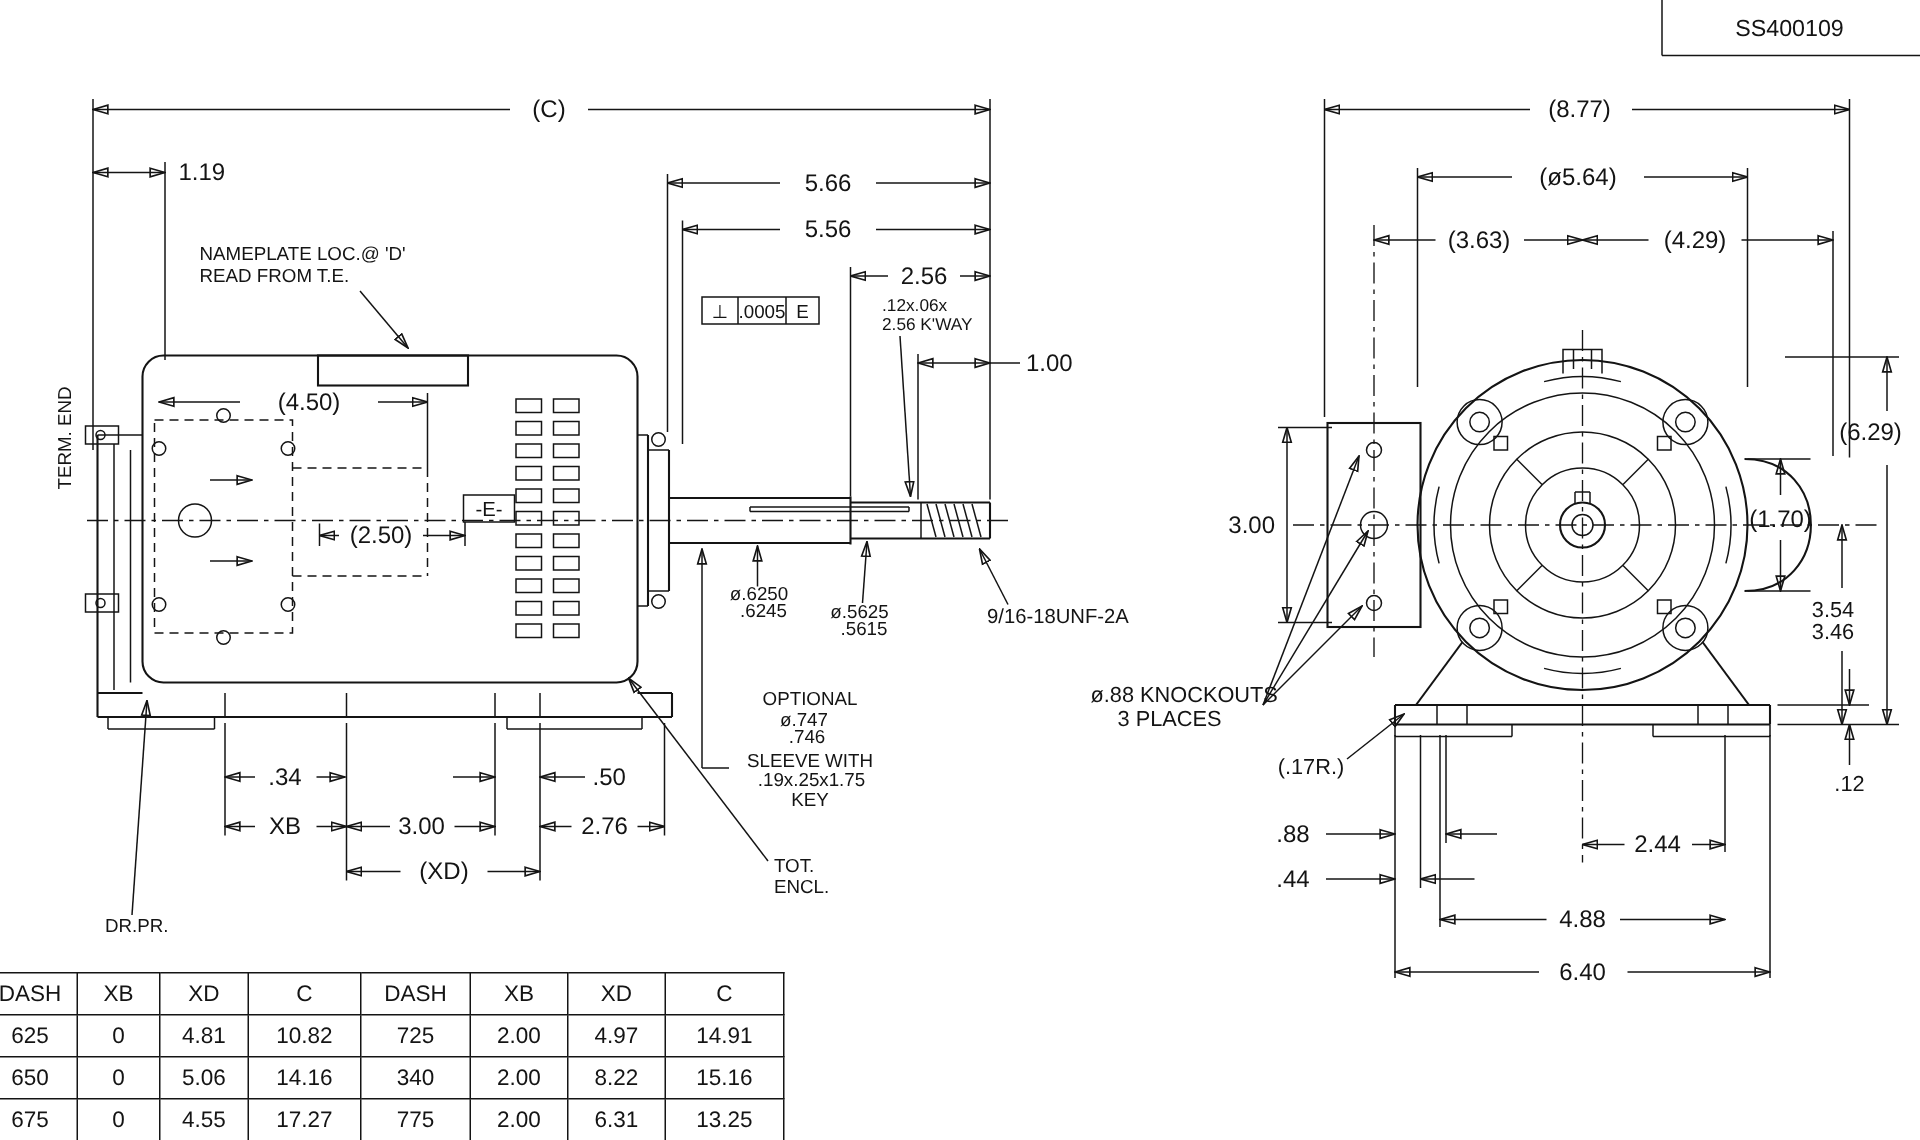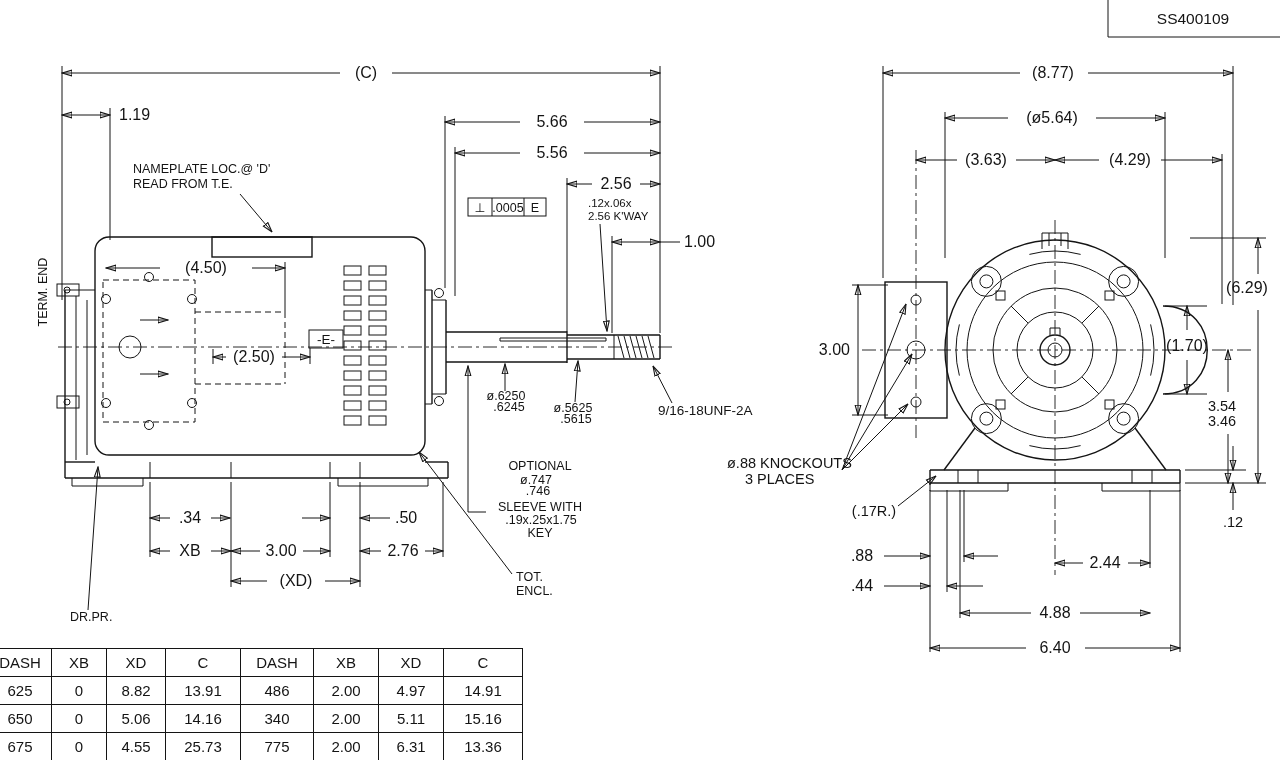--- a/index.html
+++ b/index.html
@@ -410,43 +410,43 @@
       <th style="width:58px">XD</th>
       <th style="width:74px">C</th>
       <th style="width:72px">DASH</th>
       <th style="width:64px">XB</th>
       <th style="width:64px">XD</th>
       <th style="width:78px">C</th>
     </tr>
     <tr>
       <td>625</td>
       <td>0</td>
-      <td>8.82</td>
-      <td>13.91</td>
-      <td>486</td>
+      <td>4.81</td>
+      <td>10.82</td>
+      <td>725</td>
       <td>2.00</td>
       <td>4.97</td>
       <td>14.91</td>
     </tr>
     <tr>
       <td>650</td>
       <td>0</td>
       <td>5.06</td>
       <td>14.16</td>
       <td>340</td>
       <td>2.00</td>
-      <td>5.11</td>
+      <td>8.22</td>
       <td>15.16</td>
     </tr>
     <tr>
       <td>675</td>
       <td>0</td>
       <td>4.55</td>
-      <td>25.73</td>
+      <td>17.27</td>
       <td>775</td>
       <td>2.00</td>
       <td>6.31</td>
-      <td>13.36</td>
+      <td>13.25</td>
     </tr>
   </tbody>
       </table>
 </div>
 </div>
 
 </body></html>

